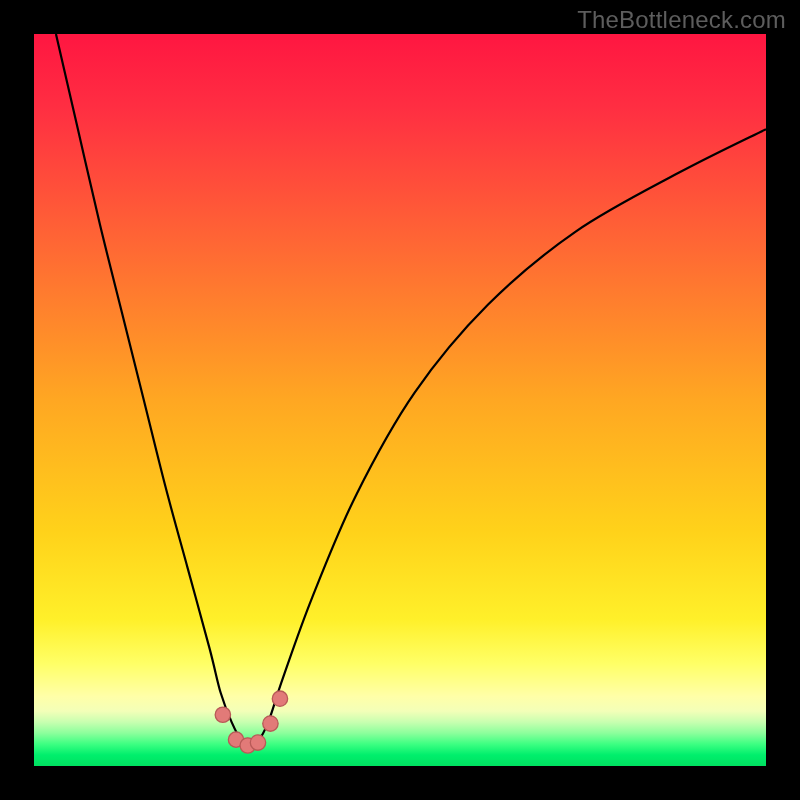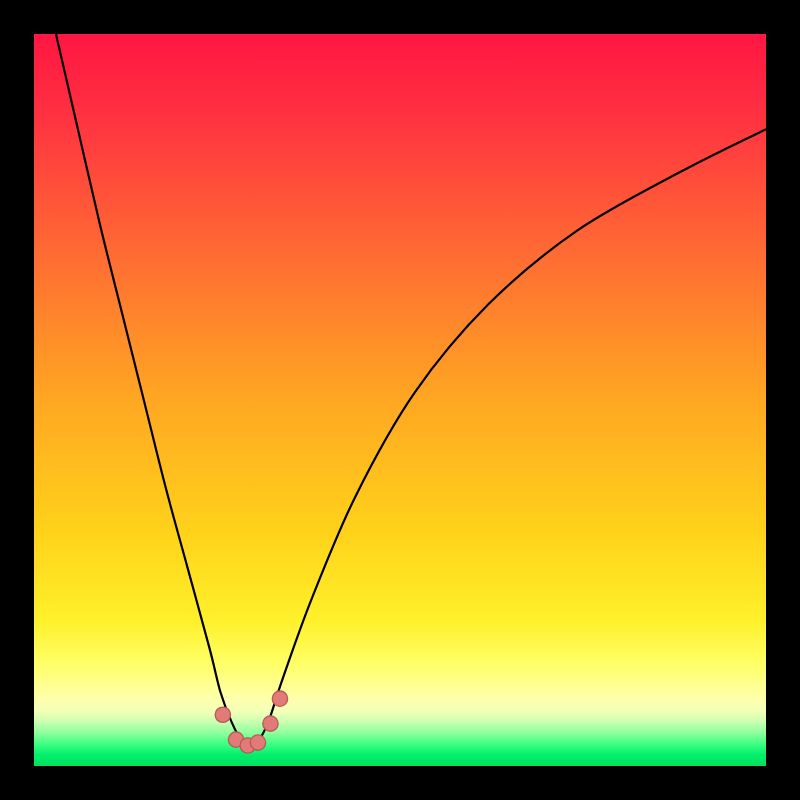--- a/index.html
+++ b/index.html
@@ -89,14 +89,15 @@
           <circle cx="27.6" cy="96.4" r="1.05" fill="#e27a78" stroke="#b85a57" stroke-width="0.18"></circle>
           <circle cx="29.2" cy="97.2" r="1.05" fill="#e27a78" stroke="#b85a57" stroke-width="0.18"></circle>
           <circle cx="30.6" cy="96.8" r="1.05" fill="#e27a78" stroke="#b85a57" stroke-width="0.18"></circle>
           <circle cx="32.3" cy="94.2" r="1.05" fill="#e27a78" stroke="#b85a57" stroke-width="0.18"></circle>
           <circle cx="33.6" cy="90.8" r="1.05" fill="#e27a78" stroke="#b85a57" stroke-width="0.18"></circle>
         </g>
     </svg>
 
   </div>
 
+  <div class="watermark">TheBottleneck.com</div>
 
 </div>
 
 </body></html>

